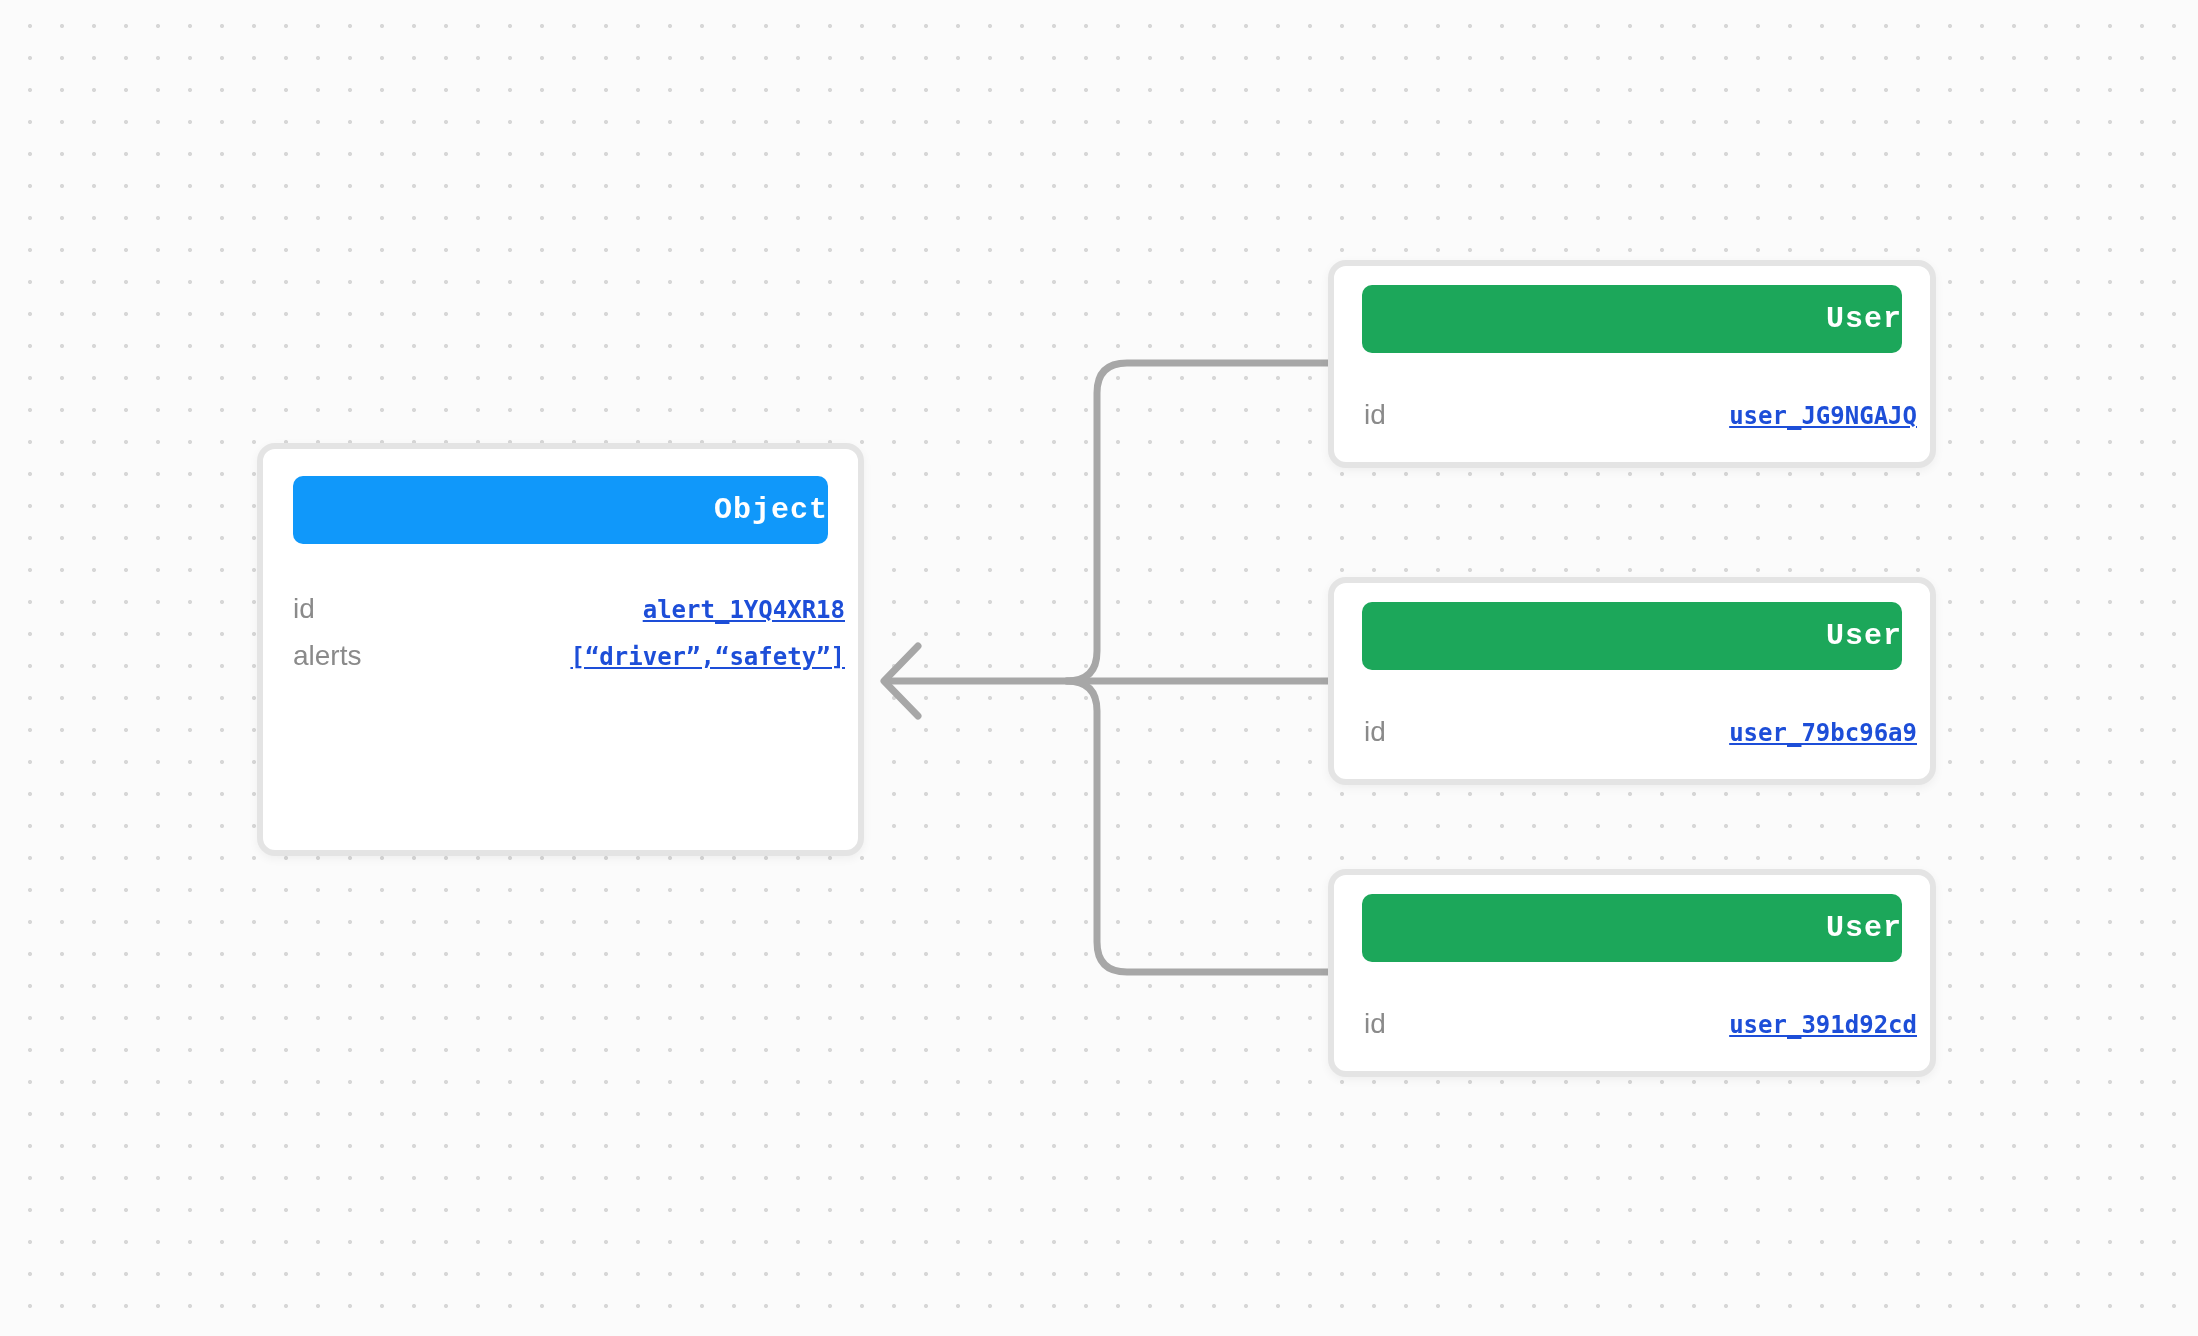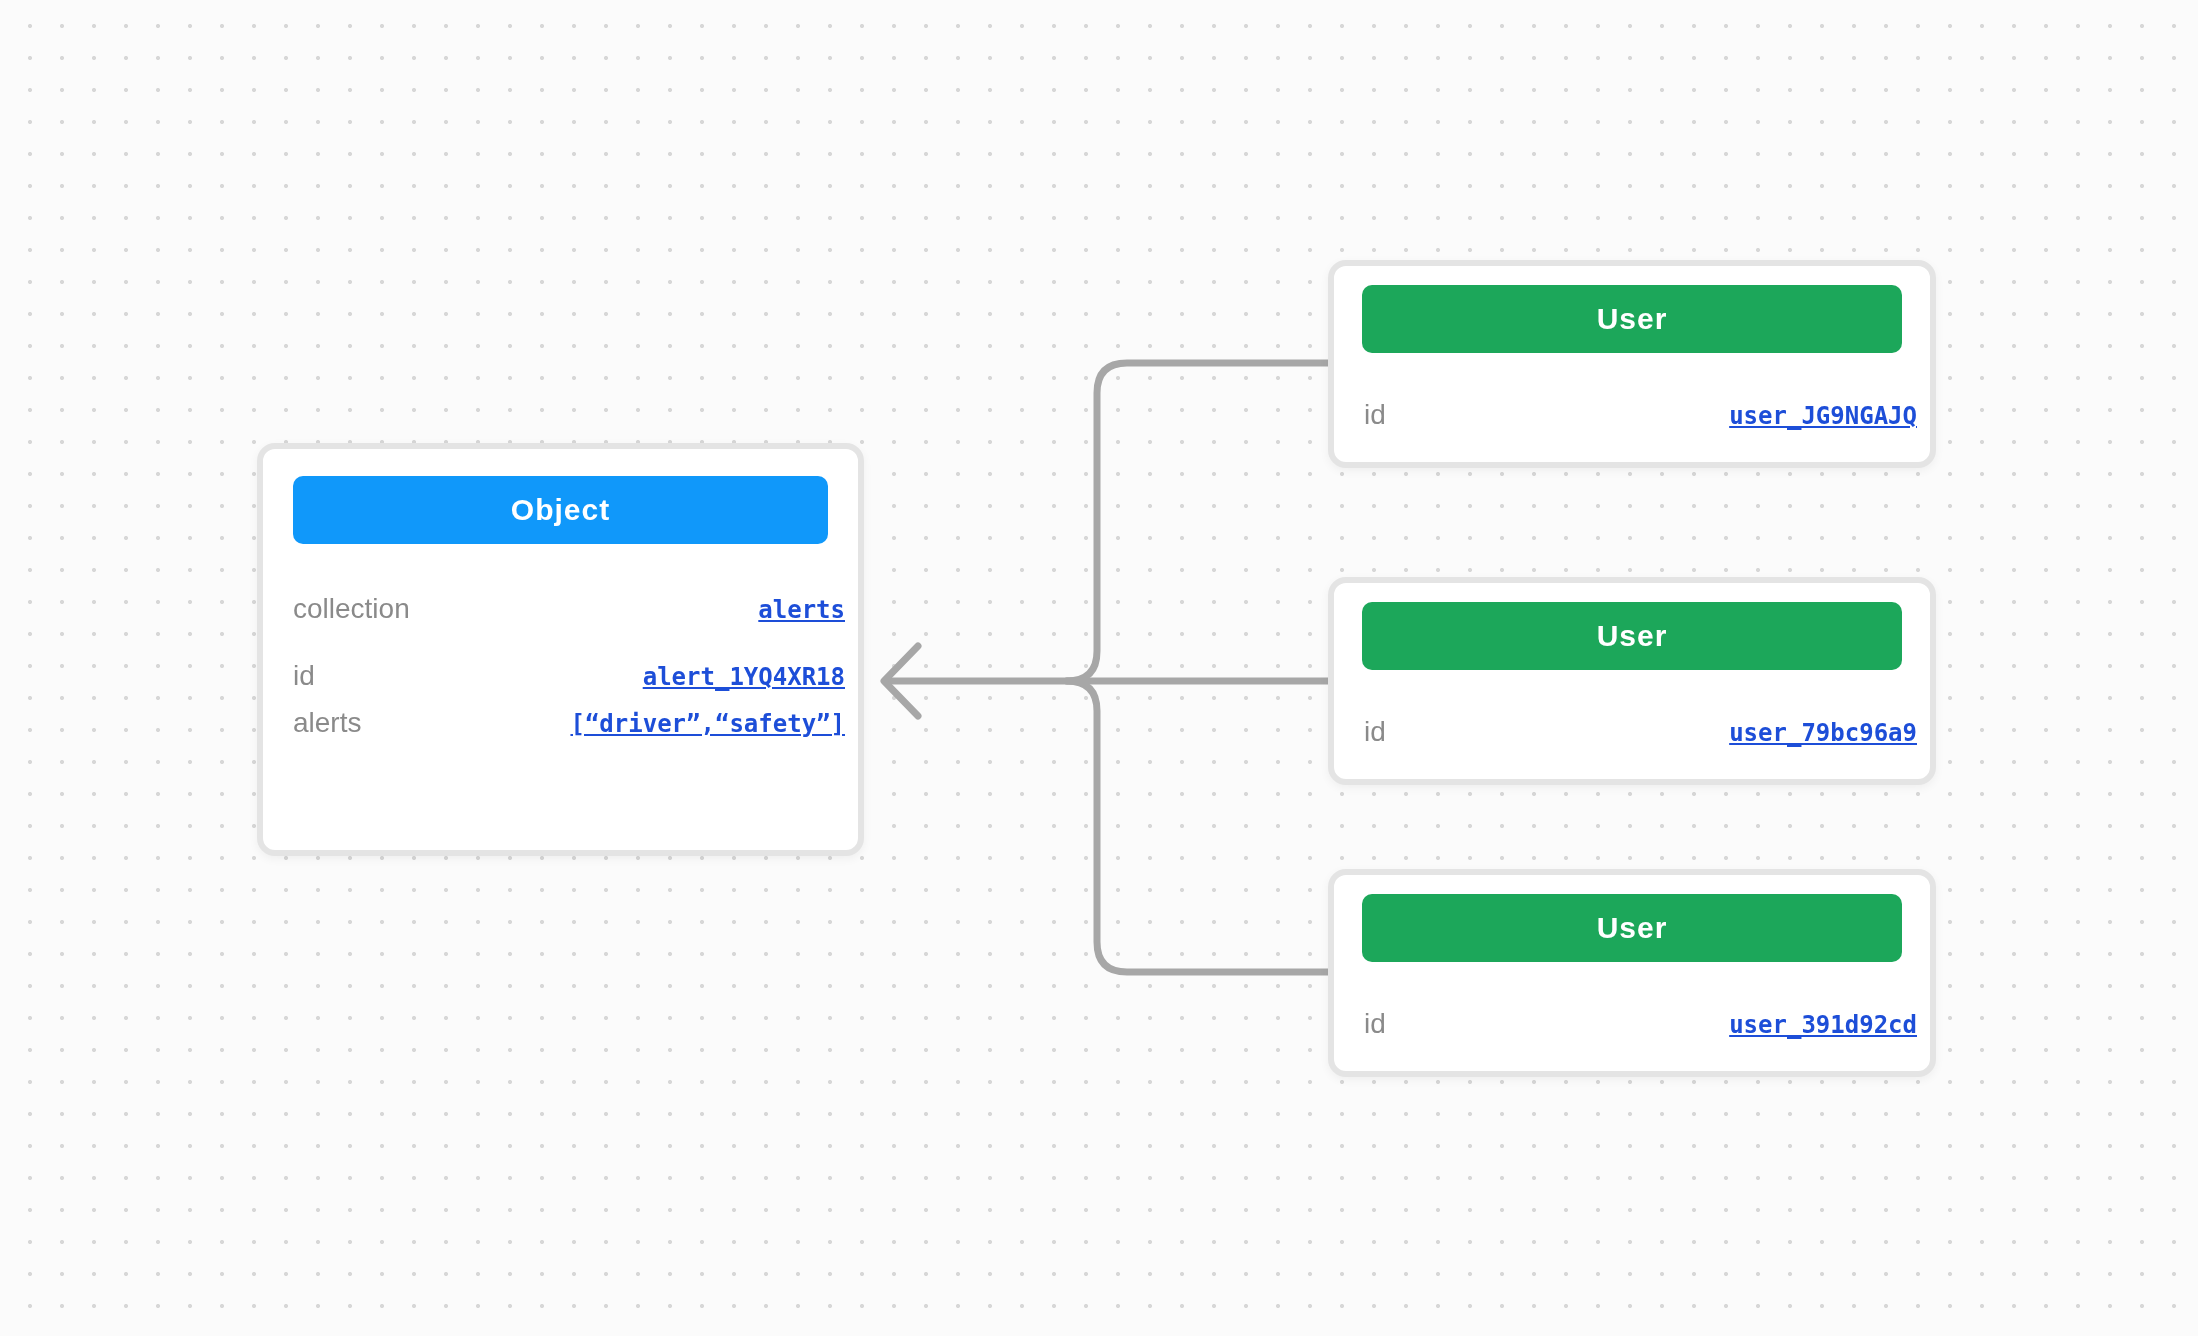--- a/index.html
+++ b/index.html
@@ -34,23 +34,23 @@
   }
   .object-card { left: 257px; top: 443px; width: 607px; height: 413px; }
   .user-card   { left: 1328px; width: 608px; height: 208px; }
   .user-card-1 { top: 260px; }
   .user-card-2 { top: 577px; }
   .user-card-3 { top: 869px; }
   .card-header {
     height: 68px;
     line-height: 68px;
     border-radius: 10px;
-    text-align: center;
+    text-align: right;
     color: #ffffff;
-    font-family: Liberation Sans, sans-serif;
+    font-family: Liberation Mono, monospace;
     font-size: 30px;
     font-weight: bold;
     letter-spacing: 1px;
   }
   .object-card .card-header { margin: 27px 30px 0 30px; }
   .user-card   .card-header { margin: 19px 28px 0 28px; }
   .rows { margin-top: 42px; }
   .row {
     display: flex;
     justify-content: space-between;
@@ -86,24 +86,20 @@
     <path d="M 1331 972 H 1127 Q 1097 972 1097 942 V 711 Q 1097 681 1067 681" fill="none" stroke-width="7" stroke-linecap="round" stroke-linejoin="round" stroke="#a7a7a7"></path>
     <path d="M 1331 681 H 886" fill="none" stroke-width="7" stroke-linecap="round" stroke="#a7a7a7"></path>
     <path d="M 918 646 L 884 681 L 918 716" fill="none" stroke-width="7" stroke-linecap="round" stroke-linejoin="round" stroke="#a7a7a7"></path>
   </svg>
 
   <div class="card object-card">
     <div class="card-header" style="background-color: rgb(16, 152, 250);">
       <span>Object</span>
     </div>
     <div class="rows">
-      <div class="row gap-after">
-        <span class="label">collection</span>
-        <span class="value">alerts</span>
-      </div>
       <div class="row">
         <span class="label">id</span>
         <span class="value">alert_1YQ4XR18</span>
       </div>
       <div class="row">
         <span class="label">alerts</span>
         <span class="value">[“driver”,“safety”]</span>
       </div>
     </div>
   </div>

